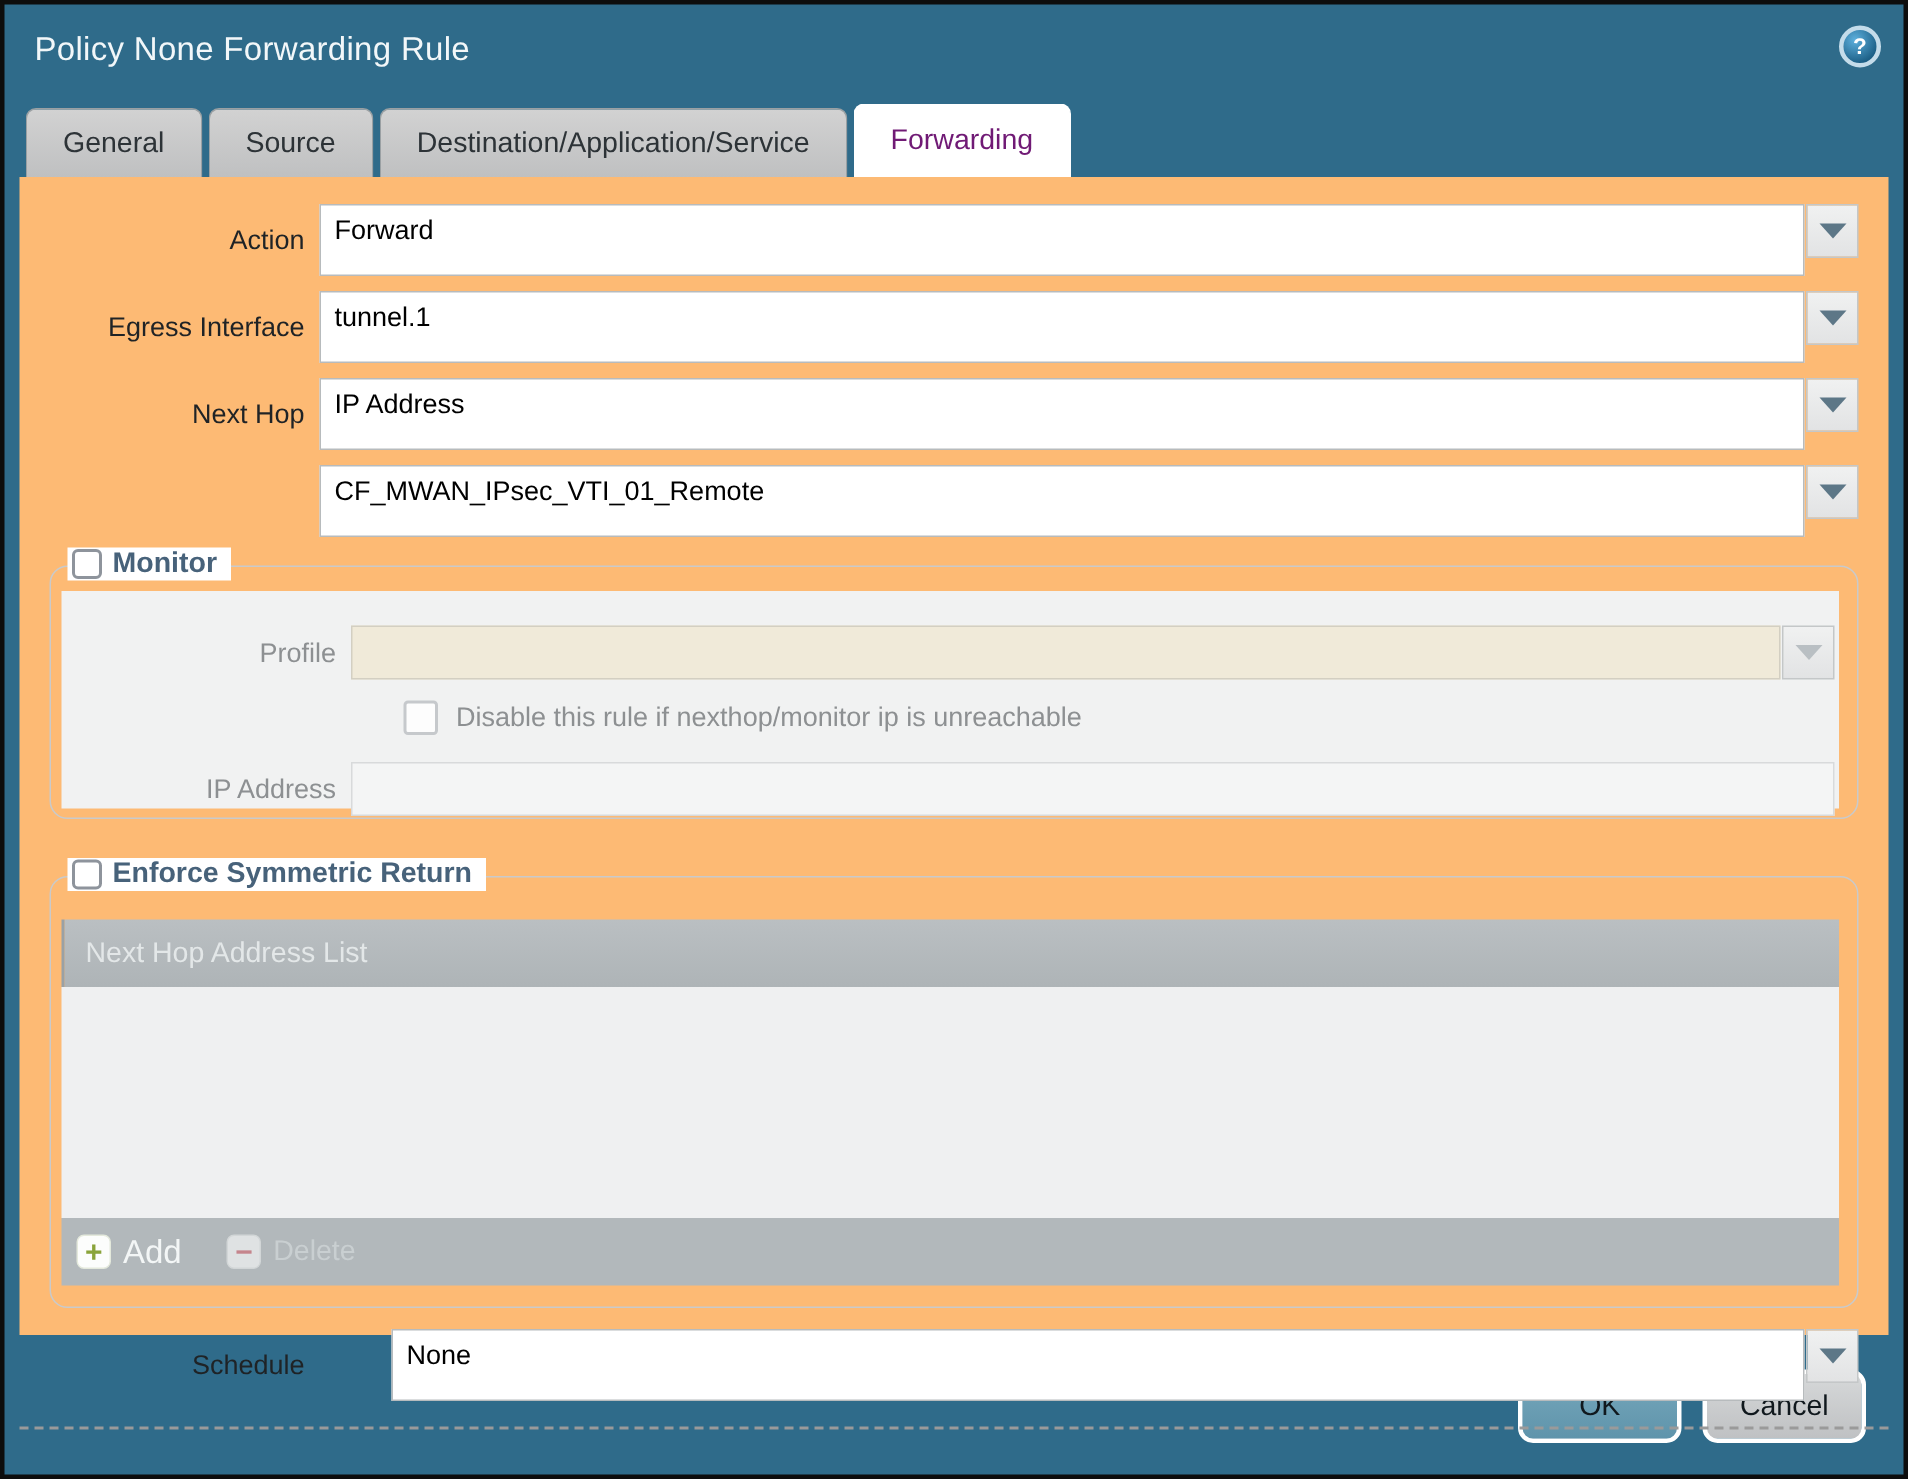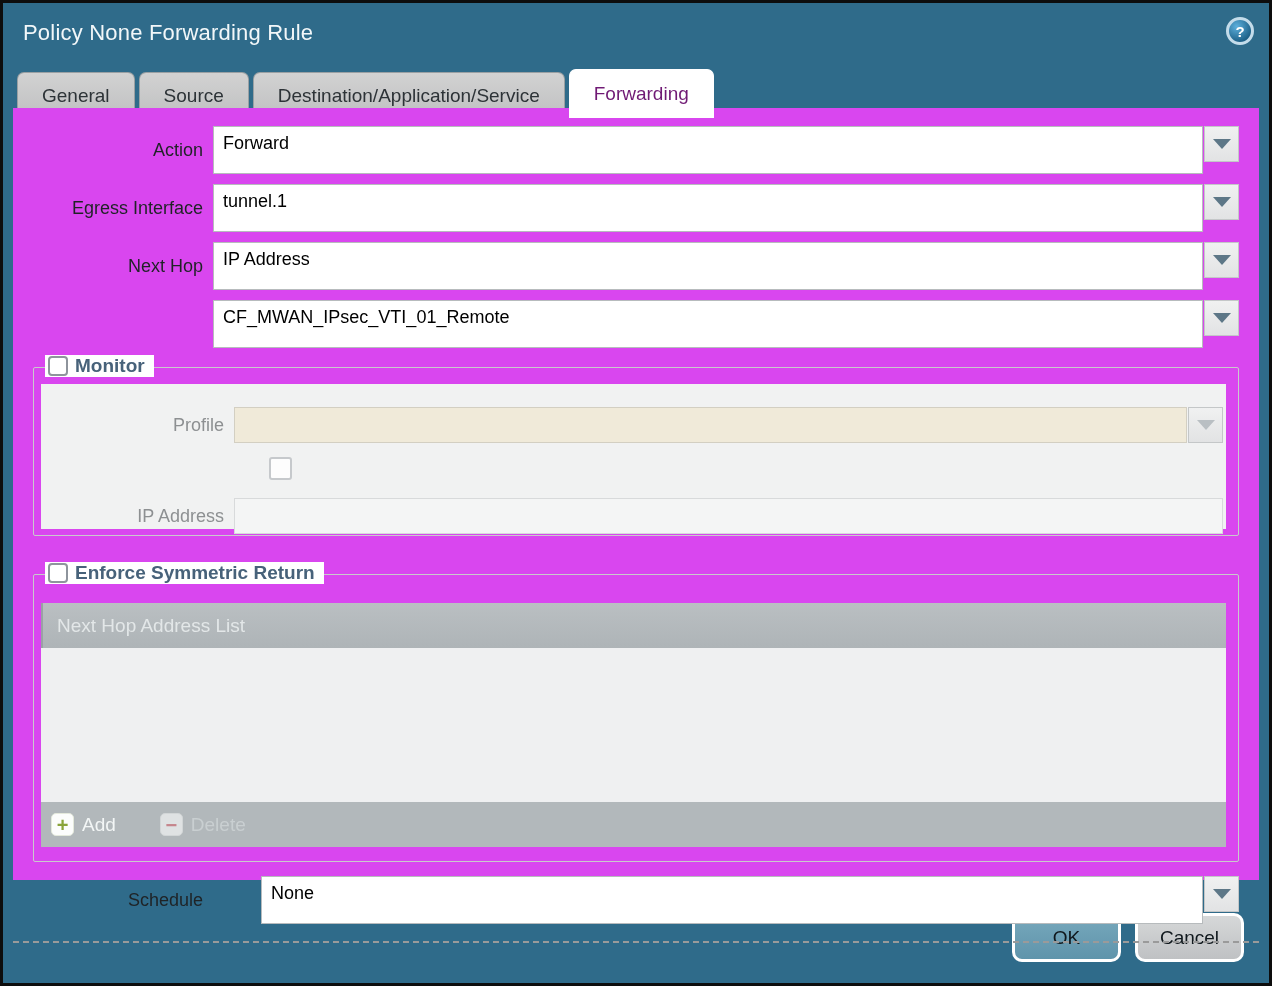--- a/index.html
+++ b/index.html
@@ -38,22 +38,22 @@
     display: flex; align-items: center;
     font-size: 19px; color: #2d3337; cursor: pointer; white-space: nowrap;
   }
   .tab.active {
     height: 49px; background: #ffffff; border-color: #ffffff;
     color: #701a75; position: relative; z-index: 2; margin-top: 36px;
   }
 
   
   .panel {
-    position: absolute; left: 10px; right: 10px; top: 105px; height: 772px;
-    background: #d946ef; padding-top: 18px; z-index: 1;
+    position: absolute; left: 10px; right: 10px; top: 115px; height: 772px;
+    background: #fdba74; padding-top: 18px; z-index: 1;
   }
 
   .row { display: flex; align-items: center; margin: 0 20px 10px 0; }
   .row .lbl {
     width: 200px; text-align: right; padding-right: 10px;
     font-size: 18px; color: #1f2326; flex: none; white-space: nowrap;
   }
   .combo { flex: 1; display: flex; align-items: stretch; }
   .combo .val {
     flex: 1; height: 48px; background: #ffffff;
@@ -71,21 +71,21 @@
   .tri {
     width: 0; height: 0;
     border-left: 9px solid transparent; border-right: 9px solid transparent;
     border-top: 10px solid #5d7787;
   }
   .dd.disabled .tri { border-top-color: #b9bfc3; }
 
   
   .group {
     position: relative; margin: 0 20px;
-    border: 1px solid #c9cacb; border-radius: 2px;
+    border: 1px solid #c9cacb; border-radius: 12px;
   }
   .group.monitor { margin-top: 19px; height: 169px; }
   .group.esr { margin-top: 38px; height: 288px; }
   .legend {
     position: absolute; top: -13px; left: 11px;
     background: #ffffff; padding: 0 9px 0 3px;
     display: flex; align-items: center; gap: 7px;
   }
   .legend .cbx {
     width: 20px; height: 20px; background: #fff;
@@ -125,21 +125,21 @@
     height: 45px; background: #b2b8bb;
     display: flex; align-items: center; padding-left: 10px; gap: 8px;
   }
   .icon-sq {
     width: 23px; height: 23px; border-radius: 5px;
     display: flex; align-items: center; justify-content: center;
     font-size: 20px; font-weight: bold; line-height: 1;
   }
   .icon-add { background: #fcfdfc; color: #8aa43a; border: 1px solid #e4e9dc; }
   .icon-del { background: #dfe2e3; color: #c5858c; border: 1px solid #d2d6d7; }
-  .btn-add-label { font-size: 19px; color: #f3f6f6; margin-right: 36px; cursor: pointer; }
+  .btn-add-label { font-size: 22px; color: #f3f6f6; margin-right: 22px; cursor: pointer; }
   .btn-del-label { font-size: 19px; color: #c9cfd1; }
   .nh-foot .act { display: flex; align-items: center; gap: 8px; cursor: pointer; }
 
   .schedule-row { margin-top: 14px; gap: 48px; }
   .dashed-sep { margin: 17px 0 0 0; border-top: 2px dashed #9a9a9a; }
 
   
   .footer {
     position: absolute; left: 0; right: 0; bottom: 0; top: 887px;
     display: flex; justify-content: flex-end; align-items: flex-start;
@@ -222,20 +222,21 @@
         <div class="lbl">Profile</div>
         <div class="combo">
           <div class="field-cream"></div>
           <div class="dd disabled">
               <span class="tri"></span>
             </div>
         </div>
       </div>
       <div class="chk-row">
         <span class="cbx"></span>
+        <span class="txt">Disable this rule if nexthop/monitor ip is unreachable</span>
       </div>
       <div class="row">
         <div class="lbl">IP Address</div>
         <div class="field-gray"></div>
       </div>
     </div>
   </div>
 
   <div class="group esr">
     <div class="legend">

